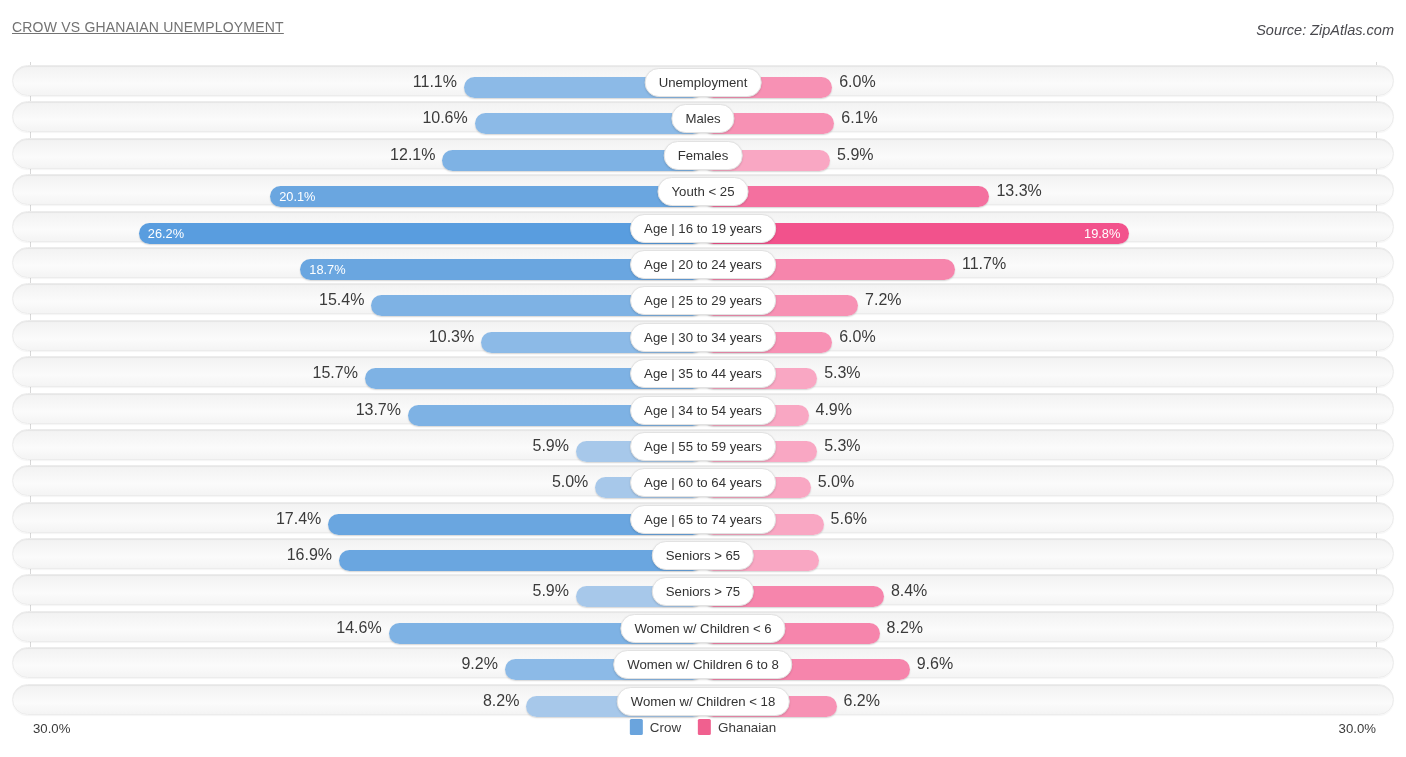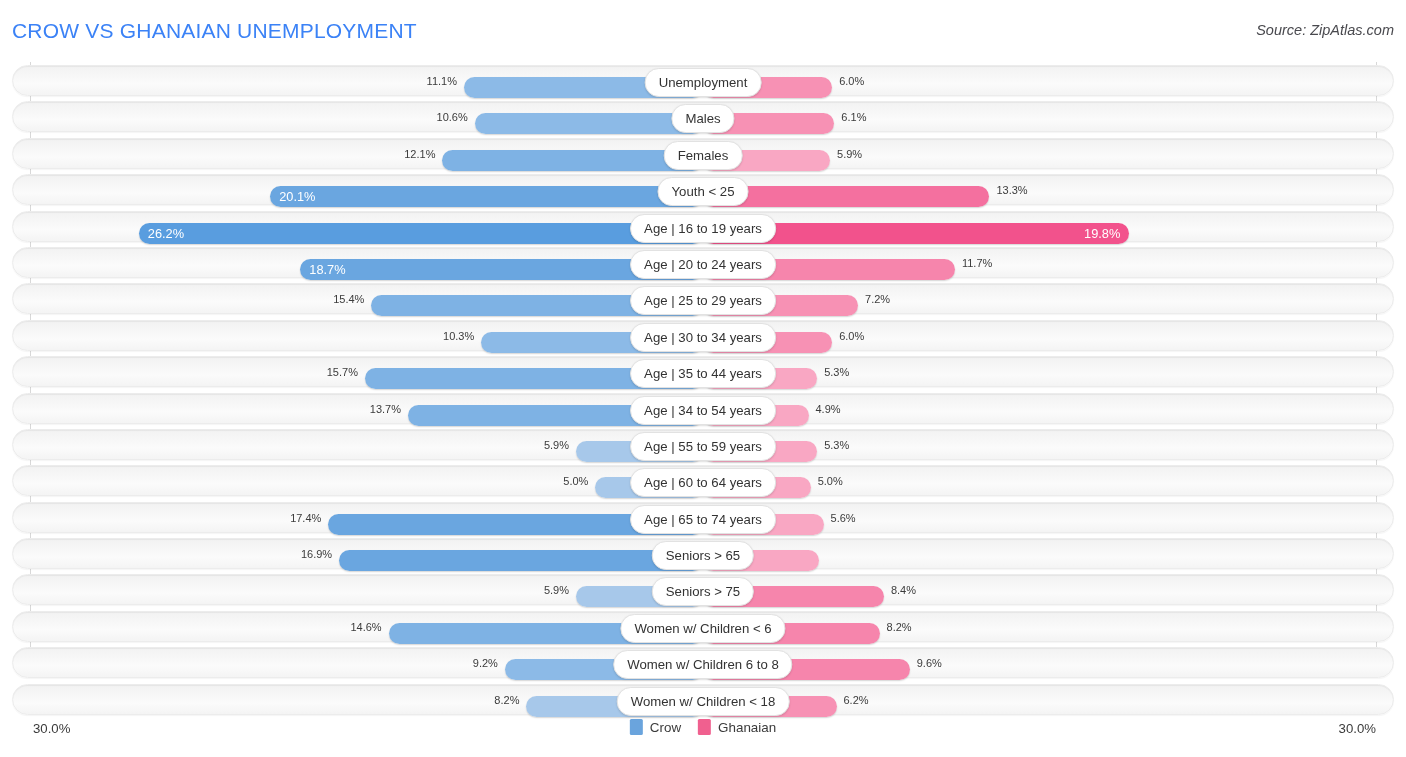--- a/index.html
+++ b/index.html
@@ -19,25 +19,26 @@
   
   .header {
     position: absolute;
     top: 0; left: 0; right: 0;
     height: 62px;
   }
   .chart-title {
     position: absolute;
     left: 12px;
     top: 19px;
-    font-size: 21px;
+    font-size: 14px;
     letter-spacing: .2px;
-    color: #3b82f6;
+    color: #737373;
     font-weight: 400;
     white-space: nowrap;
+    text-decoration: underline;
   }
   .source {
     position: absolute;
     right: 12px;
     top: 22px;
     font-size: 14.5px;
     font-style: italic;
     color: #49494e;
     white-space: nowrap;
   }
@@ -99,21 +100,21 @@
     white-space: nowrap;
   }
   .bar.left  .inbar { left: 9px; }
   .bar.right .inbar { right: 9px; }
 
   .val {
     position: absolute;
     top: 0;
     height: 31px;
     line-height: 31px;
-    font-size: 11px;
+    font-size: 16px;
     color: #3b3b3b;
     white-space: nowrap;
   }
 
   
   .pill {
     position: absolute;
     top: 2px;
     left: 50%;
     transform: translateX(-50%);

